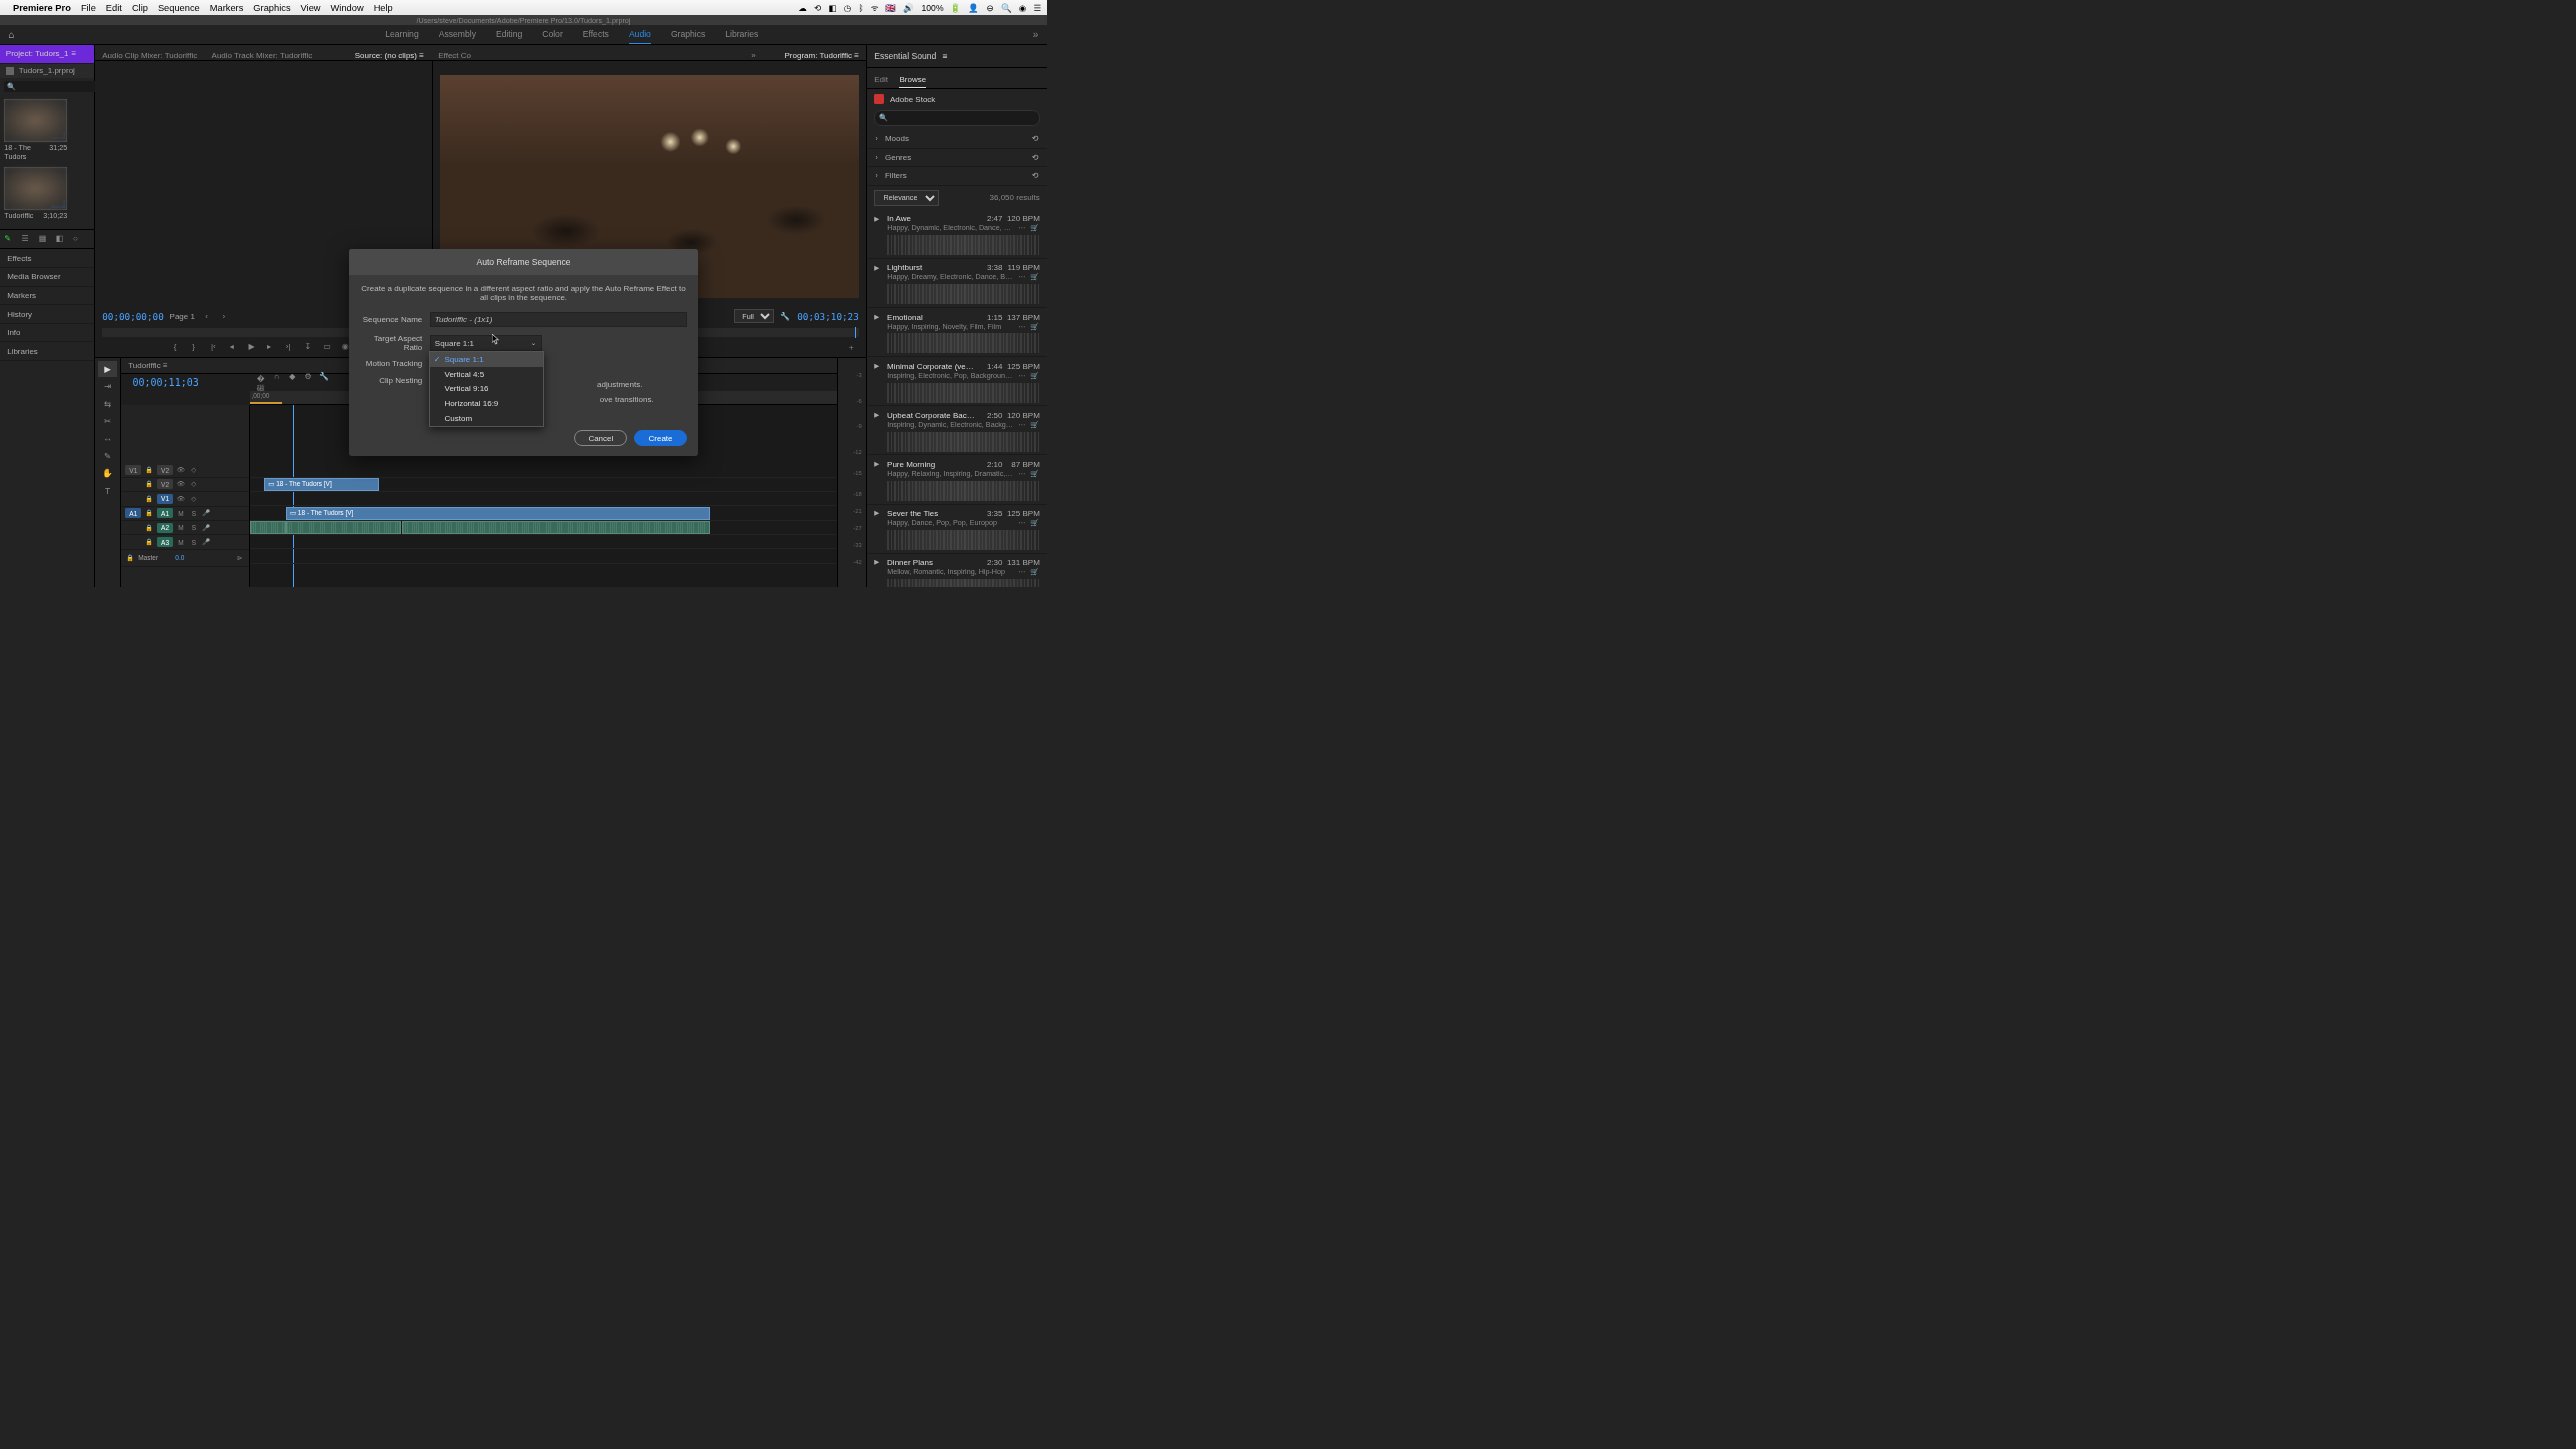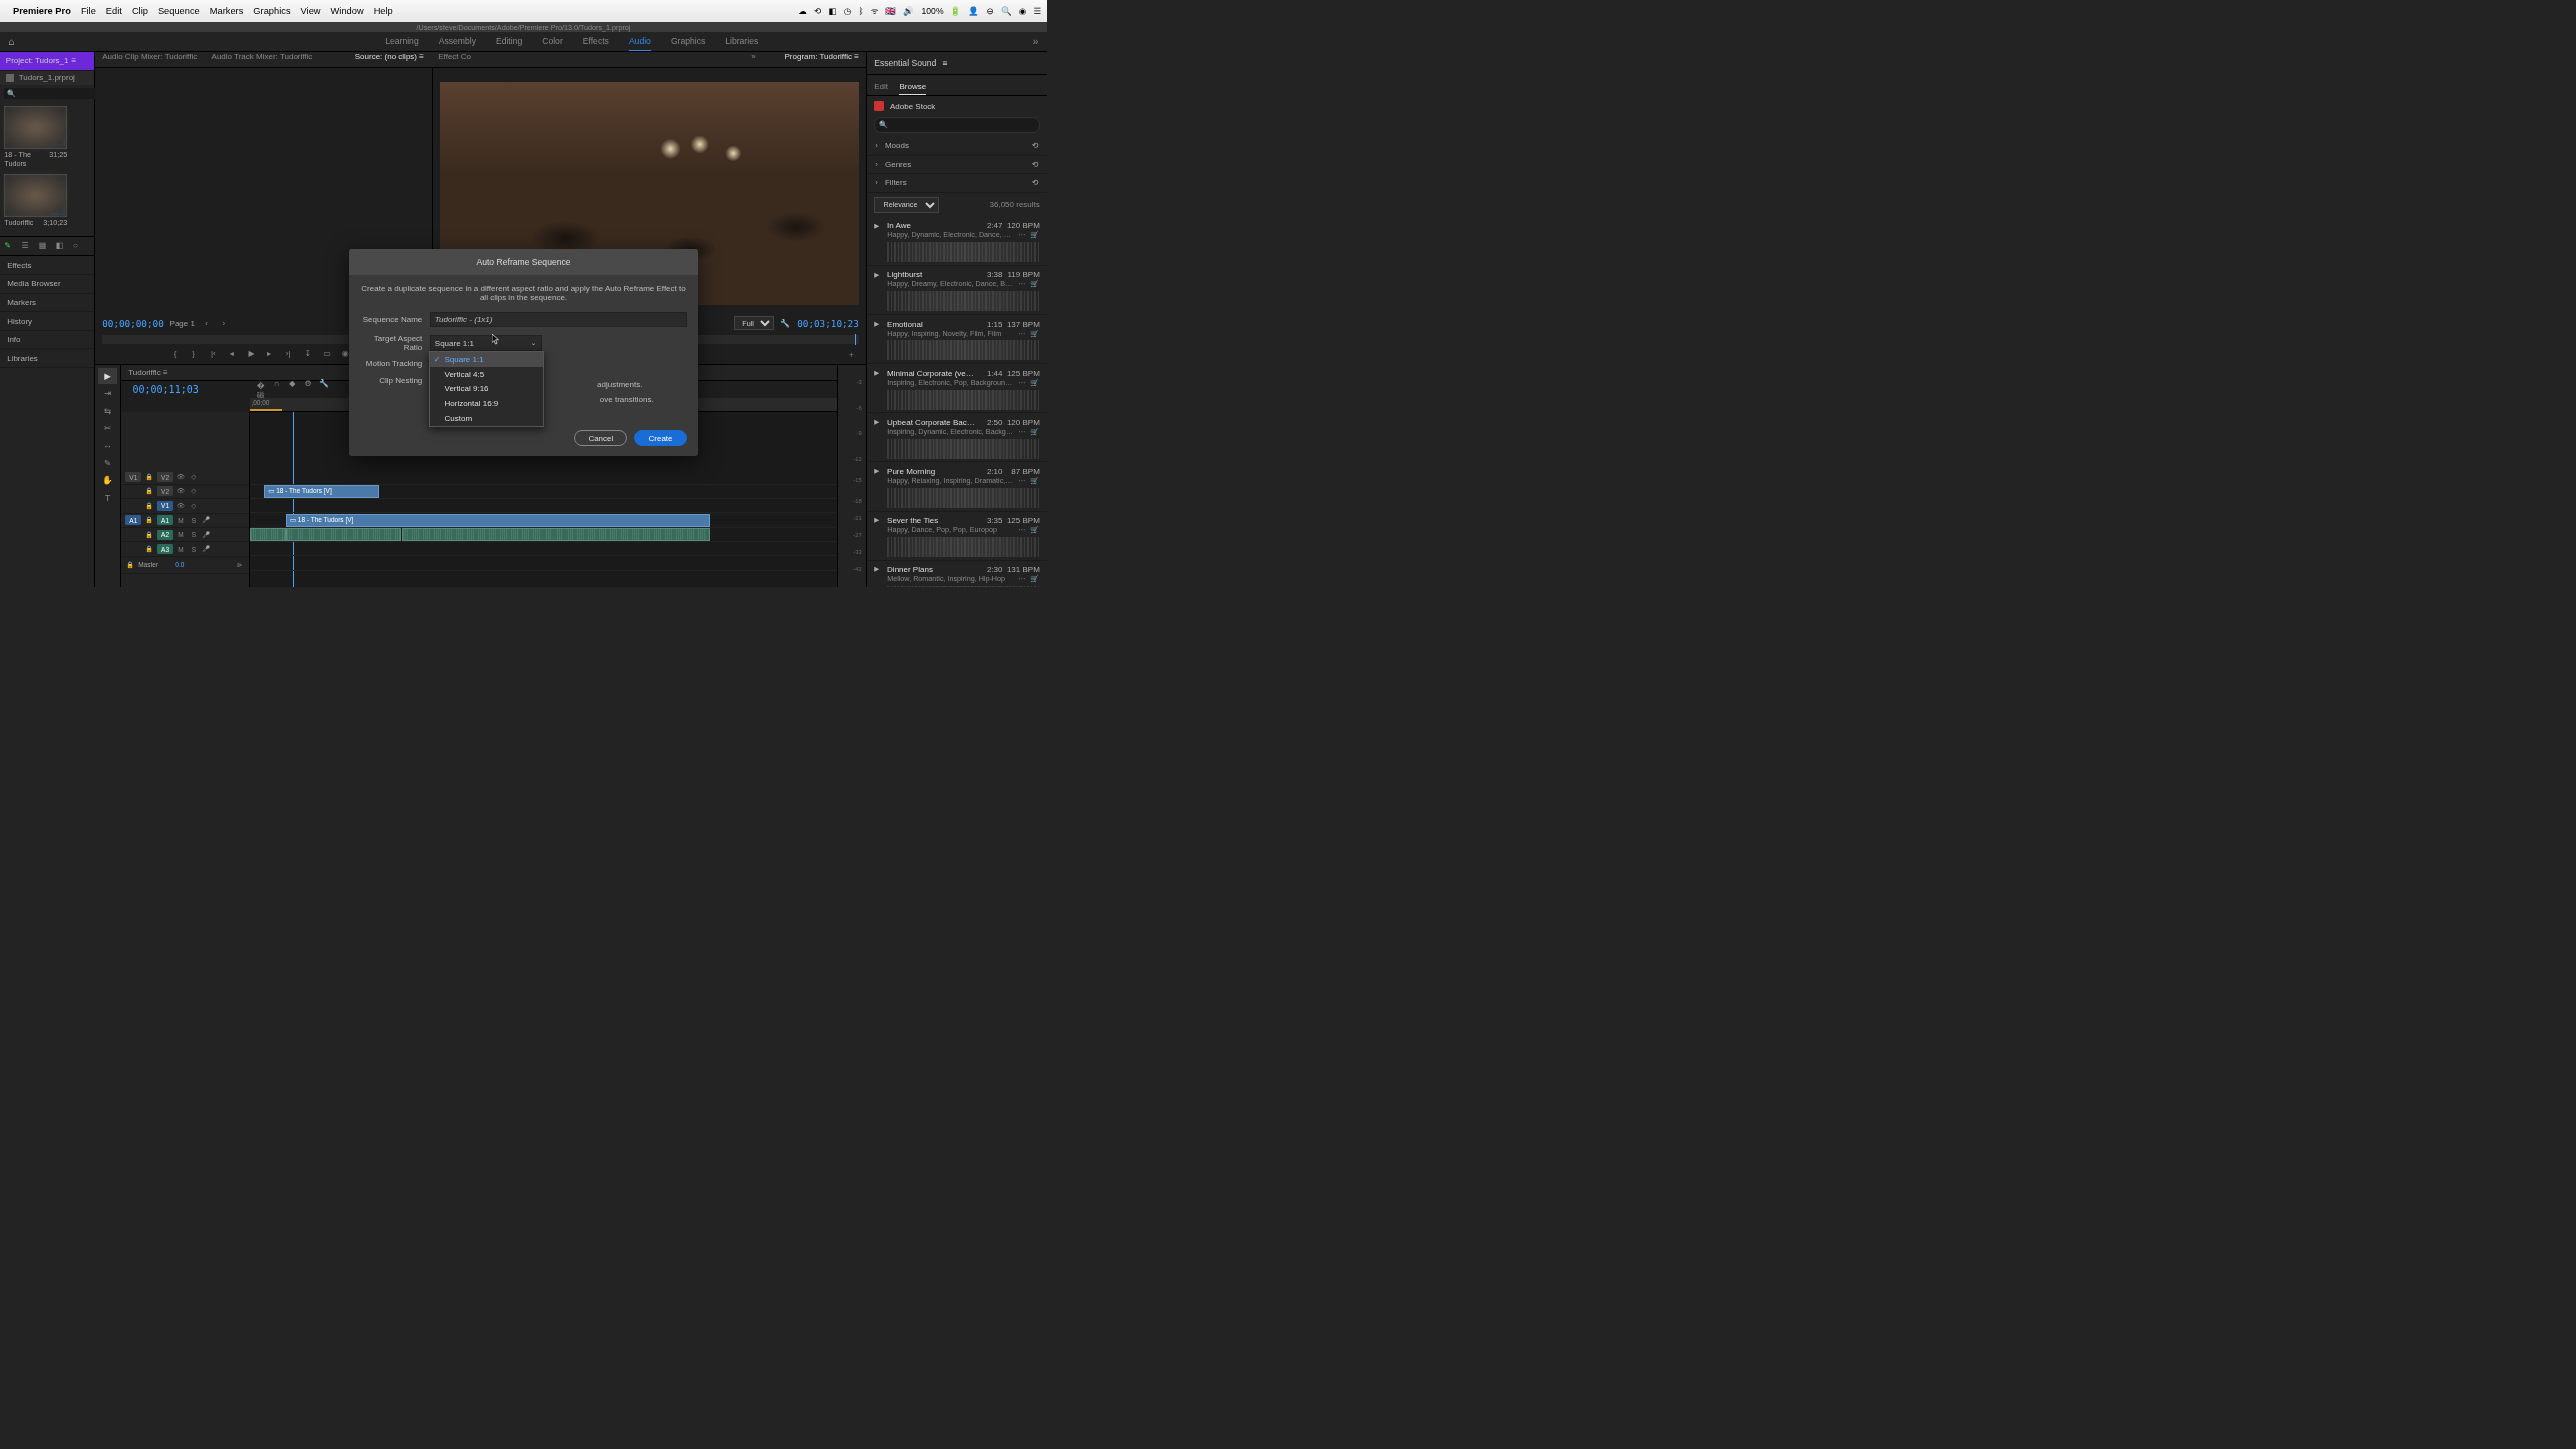--- a/index.html
+++ b/index.html
@@ -1,19 +1,19 @@
 <!DOCTYPE html>
 <html style="font-size:11.5px"><head>
 <meta charset="utf-8">
 <style>
 * { margin: 0; padding: 0; box-sizing: border-box; font-family: -apple-system, 'Segoe UI', Arial, sans-serif; }
 body { background: #232323; color: #a0a0a0; font-size: 8px; overflow: hidden; width: 1047px; height: 587px; position: relative; }
 
 
-.mac-menubar { height: 22px; background: linear-gradient(#f8f8f8,#e8e8e8); display: flex; align-items: center; padding: 0 5.8px; color: #000; font-size: 9.3px; }
+.mac-menubar { height: 15px; background: linear-gradient(#f8f8f8,#e8e8e8); display: flex; align-items: center; padding: 0 5.8px; color: #000; font-size: 9.3px; }
 .mac-menubar .apple { font-size: 10px; margin-right: 7.2px; }
 .mac-menubar .appname { font-weight: 600; margin-right: 10px; }
 .mac-menubar .menu-item { margin-right: 10px; }
 .mac-menubar .right { margin-left: auto; display: flex; align-items: center; gap: 7.2px; font-size: 8.6px; }
 .mac-menubar .right span { display: inline-flex; align-items: center; }
 
 
 .title-bar { height: 10px; background: #3a3a3a; color: #888; font-size: 7.2px; display: flex; align-items: center; justify-content: center; }
 
 
@@ -43,21 +43,21 @@
 .bin-thumb .badge { position: absolute; bottom: 1.4px; right: 1.4px; background:#2d6ab0; color:#fff; font-size:5.8px; padding:0.7px 1.4px;}
 .bin-meta { display: flex; justify-content: space-between; font-size: 7.2px; color: #aaa; padding: 1.4px 0; width:63px;}
 .left-bottom-tools { padding: 4.3px; display: flex; gap: 7.2px; border-top:0.7px solid #000; margin-top:2.9px;}
 .left-bottom-tools .t { width:10px;height:10px; color:#888;}
 .left-bottom-tools .t.green{color:#3c3;}
 .left-panels-list { border-top:0.7px solid #000;}
 .left-panels-list .lp { padding: 4.3px 7.2px; font-size: 8px; color: #aaa; border-bottom: 0.7px solid #1a1a1a; cursor:pointer; }
 
 
 .center-col { flex: 1; display: flex; flex-direction: column; background: #1a1a1a; }
-.center-tabs { height: 16px; display: flex; align-items: flex-start; gap: 14.4px; padding: 0 7.2px; background: #232323; border-bottom:0.7px solid #000; font-size:8px;}
+.center-tabs { height: 16px; display: flex; align-items: flex-end; gap: 14.4px; padding: 0 7.2px; background: #232323; border-bottom:0.7px solid #000; font-size:8px;}
 .center-tabs .tab { color: #888; }
 .center-tabs .tab.active { color: #ddd; margin-left: 28px; }
 .center-tabs .arrow { margin-left: auto; color:#888;}
 .center-split { flex: 1; display: flex; }
 .source-panel { flex: 0 0 338px; background: #1e1e1e; display:flex; flex-direction:column; border-right:0.7px solid #000;}
 .program-panel { flex: 1; background: #1e1e1e; display:flex; flex-direction:column;}
 .monitor-area{flex:1; display:flex; align-items:center; justify-content:center; padding:5.8px;}
 .program-panel .monitor-area{padding:7.2px 7.2px 0 7.2px;}
 .program-img{width:100%; height:223px; background:linear-gradient(135deg,#4a3528 0%,#2a1f18 50%,#3a2a1e 100%); position:relative; overflow:hidden;}
 .program-img::before{content:'';position:absolute;inset:0;background:

